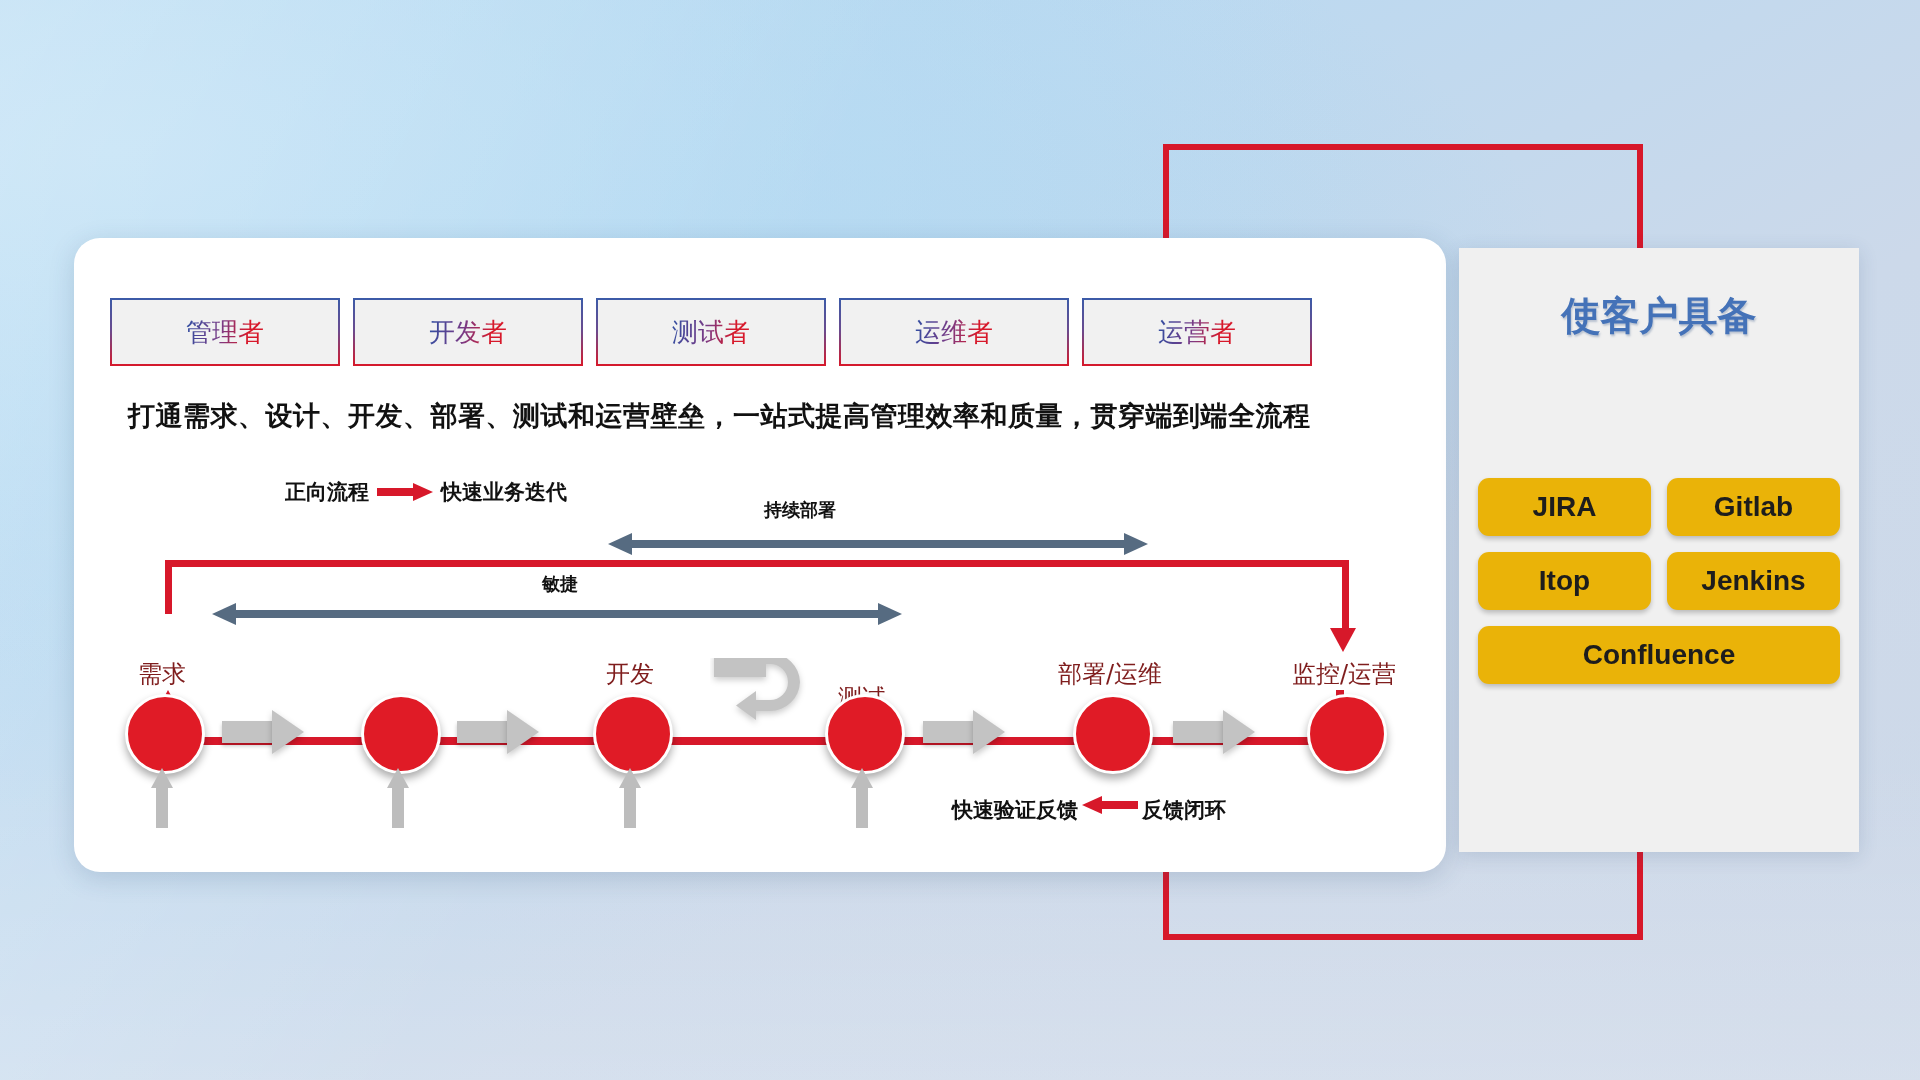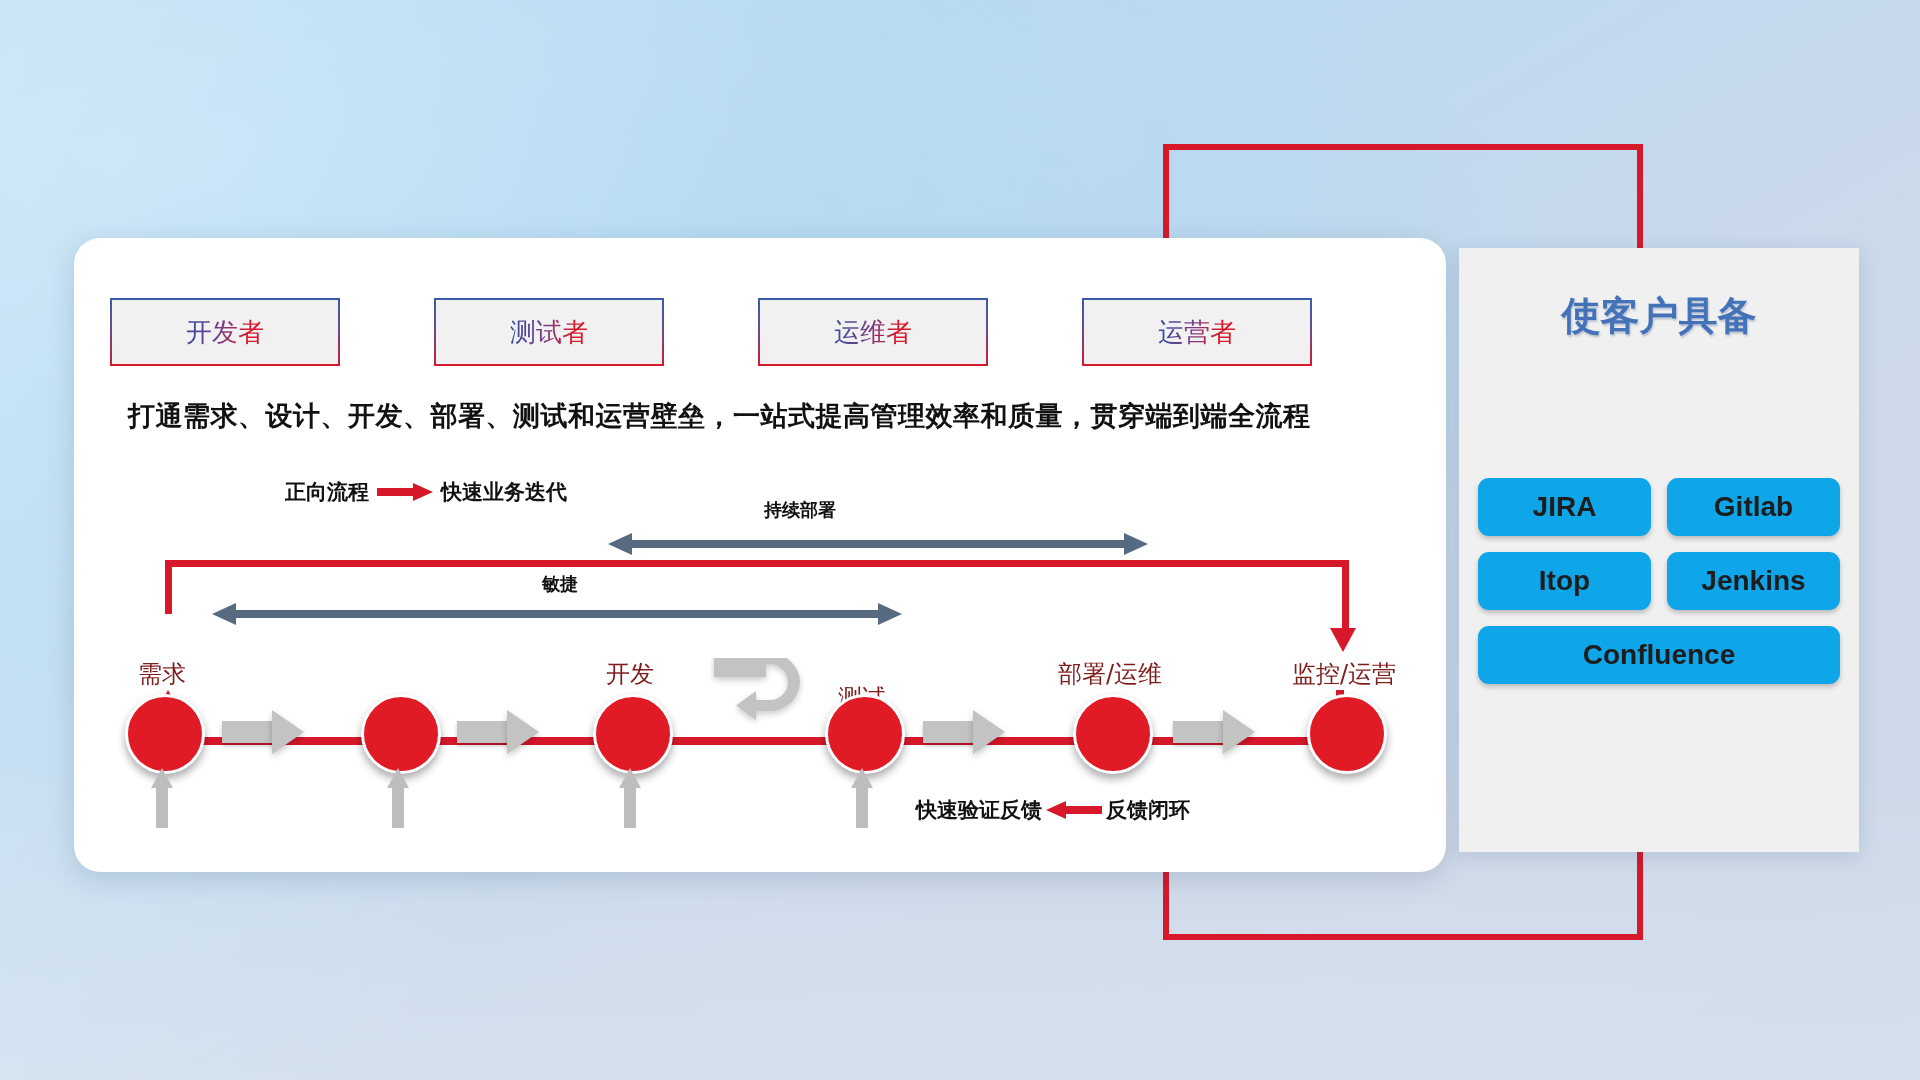--- a/index.html
+++ b/index.html
@@ -97,50 +97,53 @@
         filter:drop-shadow(0 3px 3px rgba(0,0,0,.22));}
   .upfeed{position:absolute;width:22px;height:60px;}
   .upfeed .u-shaft{position:absolute;left:5px;bottom:0;width:12px;height:42px;background:#BDBDBD;}
   .upfeed .u-head{position:absolute;left:0;top:0;width:0;height:0;
         border-left:11px solid transparent;border-right:11px solid transparent;border-bottom:20px solid #BDBDBD;}
 
   
   #uturn{position:absolute;left:710px;top:658px;width:96px;height:74px;}
 
   
-  #legend-fb{position:absolute;left:916px;top:796px;display:flex;align-items:center;gap:4px;}
+  #legend-fb{position:absolute;left:952px;top:796px;display:flex;align-items:flex-start;gap:4px;}
 
   
   #panel{position:absolute;left:1459px;top:248px;width:400px;height:604px;
          background:#f0f0f0;box-shadow:0 4px 18px rgba(40,70,110,.16);}
   #panel-title{position:absolute;left:1459px;top:286px;width:400px;text-align:center;
          color:#4472B8;font-size:39px;font-weight:bold;line-height:1.55;
          text-shadow:1px 2px 2px rgba(120,140,170,.45);
          font-family:"DejaVu Sans","Liberation Sans",sans-serif;}
   #tools{position:absolute;left:1478px;top:478px;width:362px;
          display:flex;flex-wrap:wrap;gap:16px 16px;}
-  .tool{background:#0ea5e9;border-radius:11px;height:58px;
+  .tool{background:#eab308;border-radius:11px;height:58px;
         display:flex;align-items:center;justify-content:center;
         font-size:28px;font-weight:bold;color:#1d1d1d;
         box-shadow:0 3px 5px rgba(0,0,0,.22);}
   .tool.half{width:173px;}
   .tool.full{width:362px;}
 </style>
 </head>
 <body>
 
 <div id="bg"></div>
 <div id="bgsheen"></div>
 
 <div id="redframe"></div>
 
 <div id="card"></div>
 
 <div id="roles">
   <div class="role">
+    <span>管理者</span>
+  </div>
+  <div class="role">
     <span>开发者</span>
   </div>
   <div class="role">
     <span>测试者</span>
   </div>
   <div class="role">
     <span>运维者</span>
   </div>
   <div class="role">
     <span>运营者</span>

